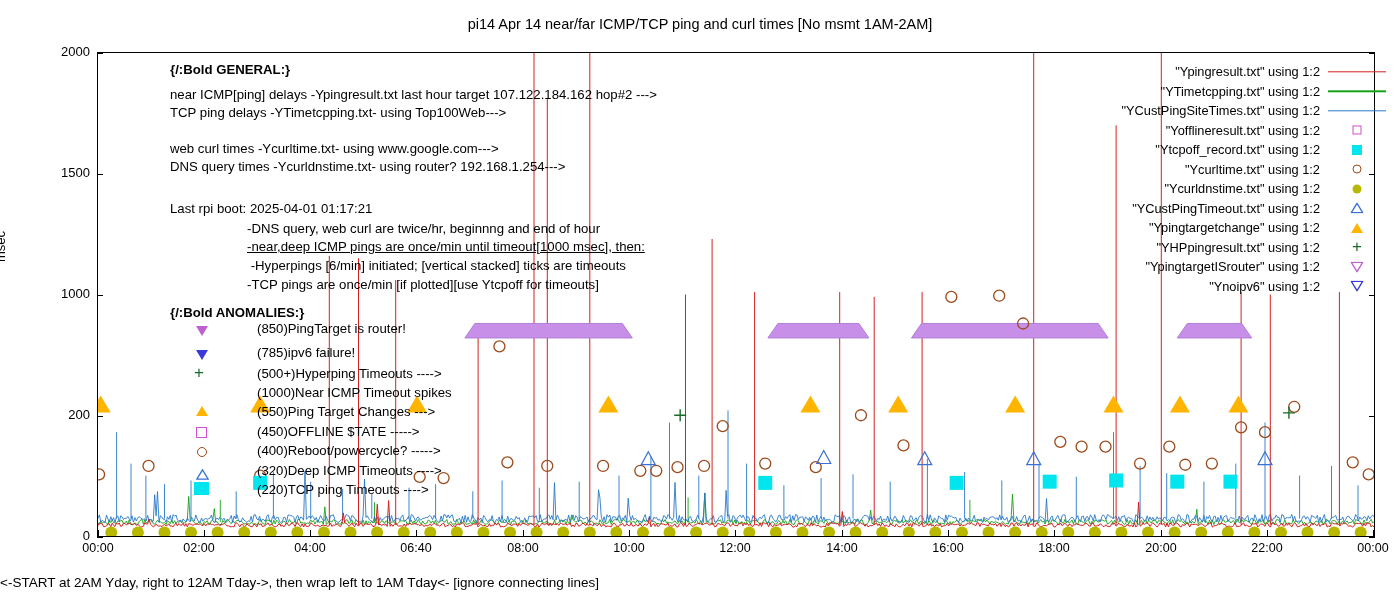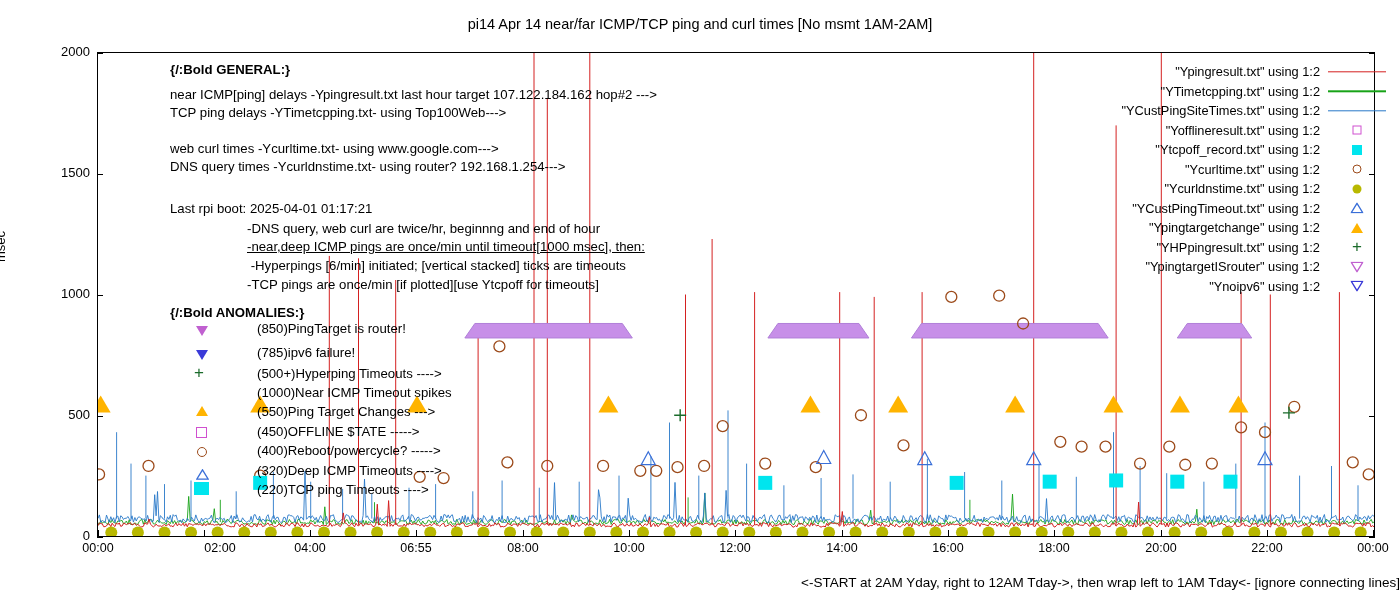--- a/index.html
+++ b/index.html
@@ -89,21 +89,21 @@
     top: 530px;
     width: 1px;
     height: 6px;
     background: #000;
   }
   .xaxis-caption {
     position: absolute;
     top: 575px;
     left: 0;
     width: 1400px;
-    text-align: right;
+    text-align: left;
     font-size: 13.5px;
     color: #000;
     white-space: nowrap;
   }
   
   .anno {
     position: absolute;
     font-size: 13.2px;
     color: #000;
     white-space: pre;
@@ -205,21 +205,21 @@
   <div class="title">pi14 Apr 14  near/far ICMP/TCP ping and curl times [No msmt 1AM-2AM]</div>
 
   <div class="ylabel">msec</div>
 
   <div class="ytick-row" style="top:537px;">
     <div class="ytick-label">0</div>
     <div class="ytick-mark"></div>
       <div class="ytick-mark-r"></div>
   </div>
   <div class="ytick-row" style="top:416px;">
-    <div class="ytick-label">500</div>
+    <div class="ytick-label">200</div>
     <div class="ytick-mark"></div>
       <div class="ytick-mark-r"></div>
   </div>
   <div class="ytick-row" style="top:295px;">
     <div class="ytick-label">1000</div>
     <div class="ytick-mark"></div>
       <div class="ytick-mark-r"></div>
   </div>
   <div class="ytick-row" style="top:174px;">
     <div class="ytick-label">1500</div>
@@ -228,25 +228,25 @@
   </div>
   <div class="ytick-row" style="top:53px;">
     <div class="ytick-label">2000</div>
     <div class="ytick-mark"></div>
       <div class="ytick-mark-r"></div>
   </div>
 
   <div class="xtick-mark" style="left:98px;"></div>
   <div class="xtick-label" style="left:98px;">00:00</div>
   <div class="xtick-mark" style="left:204px;"></div>
-  <div class="xtick-label" style="left:220px;">02:00</div>
+  <div class="xtick-label" style="left:199px;">02:00</div>
   <div class="xtick-mark" style="left:310px;"></div>
   <div class="xtick-label" style="left:310px;">04:00</div>
   <div class="xtick-mark" style="left:416px;"></div>
-  <div class="xtick-label" style="left:416px;">06:55</div>
+  <div class="xtick-label" style="left:416px;">06:40</div>
   <div class="xtick-mark" style="left:523px;"></div>
   <div class="xtick-label" style="left:523px;">08:00</div>
   <div class="xtick-mark" style="left:629px;"></div>
   <div class="xtick-label" style="left:629px;">10:00</div>
   <div class="xtick-mark" style="left:735px;"></div>
   <div class="xtick-label" style="left:735px;">12:00</div>
   <div class="xtick-mark" style="left:842px;"></div>
   <div class="xtick-label" style="left:842px;">14:00</div>
   <div class="xtick-mark" style="left:948px;"></div>
   <div class="xtick-label" style="left:948px;">16:00</div>

